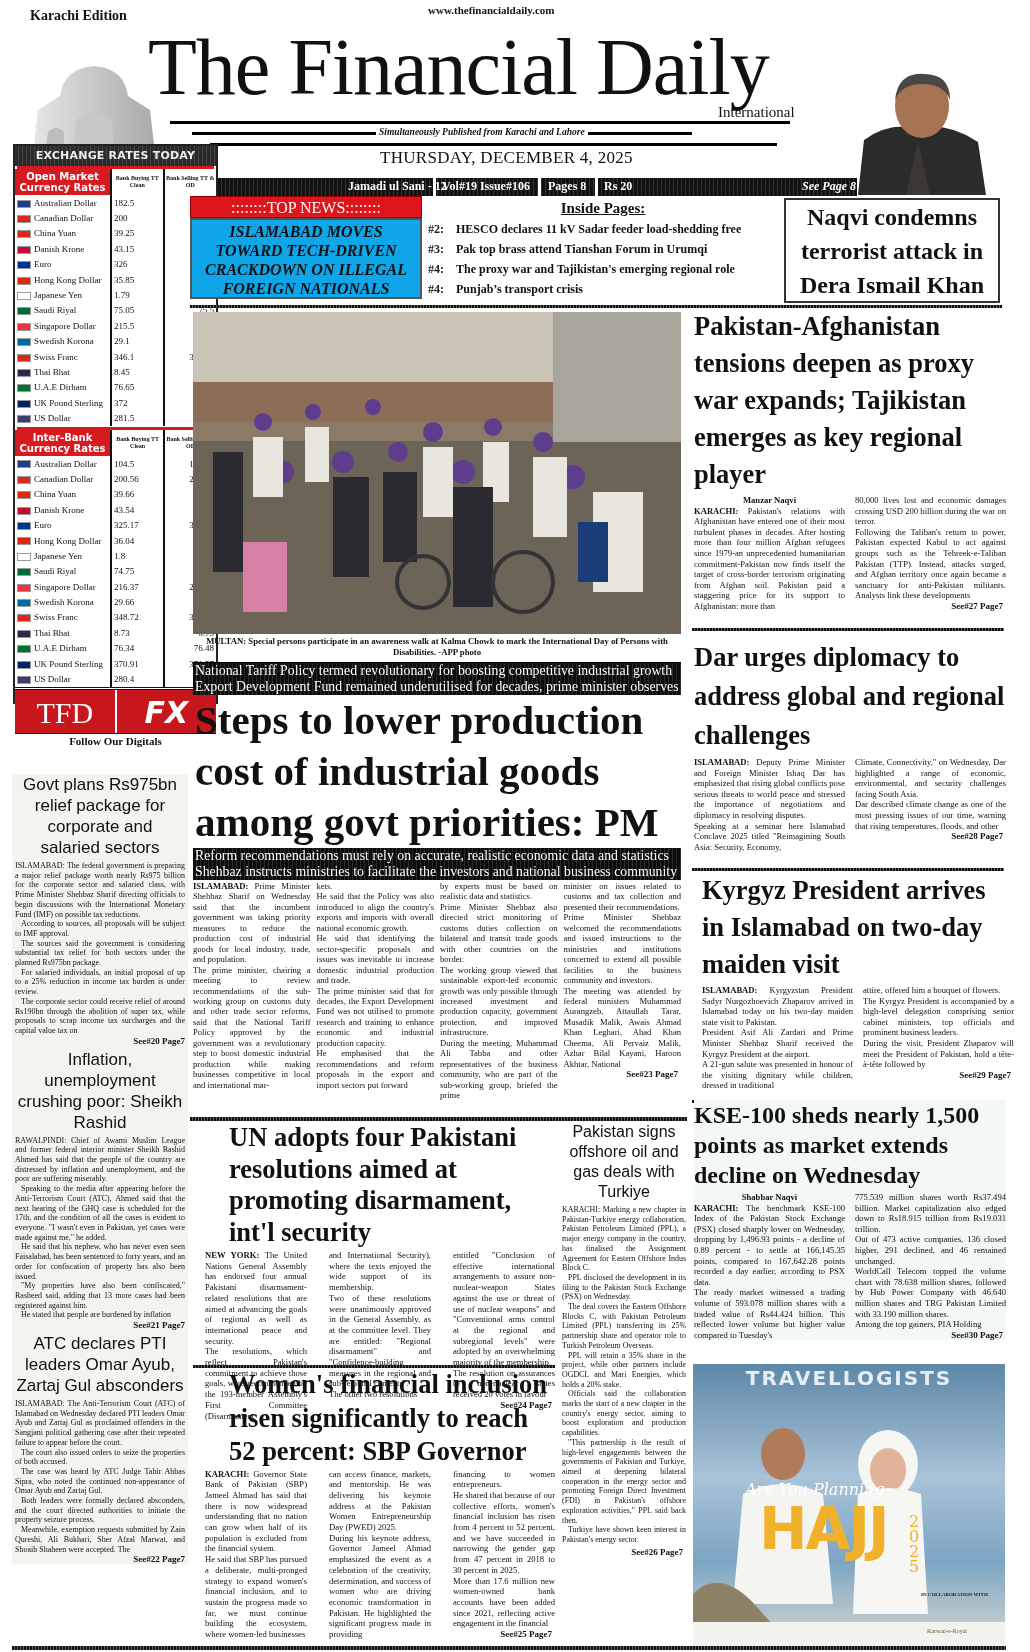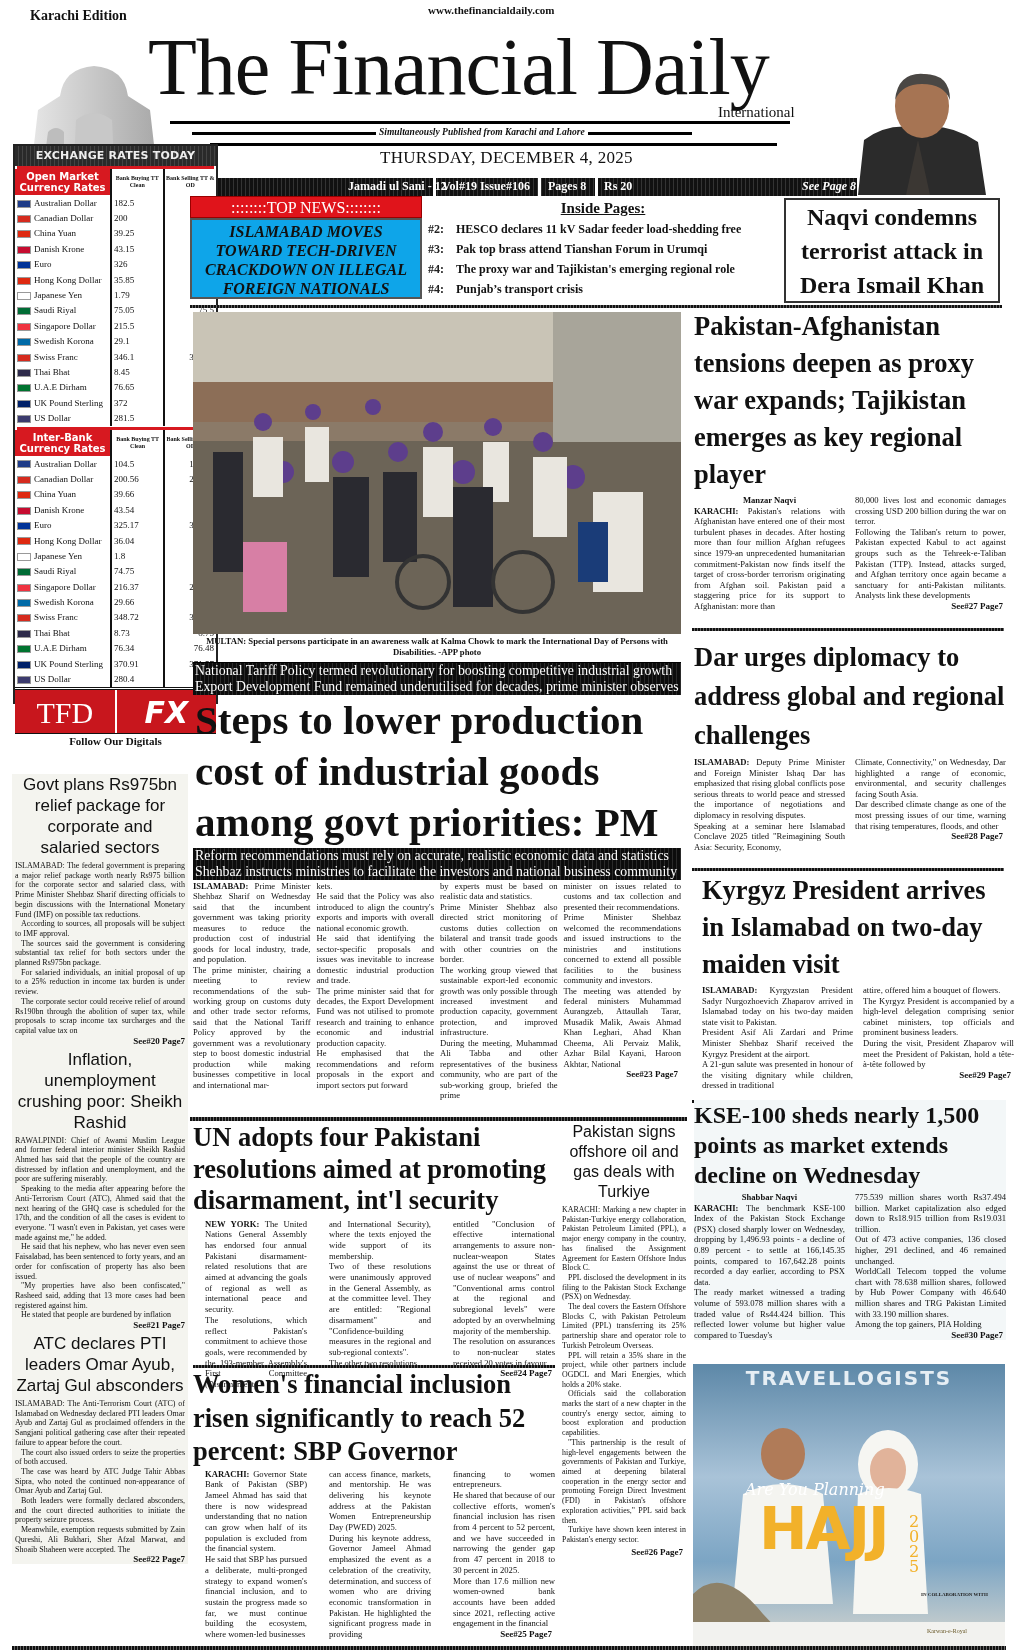--- a/index.html
+++ b/index.html
@@ -63,21 +63,21 @@
   
   .deck { background: repeating-linear-gradient(90deg, #0c0c0c 0 3px, #2a2a2a 3px 4px); color: #fff; font-size: 13.8px; line-height: 16px; padding: 0 2px; white-space: nowrap; overflow: hidden; }
   .cols4 { display: flex; gap: 6px; font-size: 8.6px; line-height: 10.45px; text-align: justify; }
   .cols4 > div { flex: 1; }
   .cols3 { display: flex; gap: 22px; font-size: 8.6px; line-height: 10.7px; text-align: justify; margin-left: 12px; }
   .cols3 > div { flex: 1; }
   .cols2 { display: flex; gap: 10px; font-size: 8.6px; line-height: 10.6px; text-align: justify; }
   .cols2 > div { flex: 1; }
   .dash { height: 4px; background: repeating-linear-gradient(90deg, #111 0 2px, #666 2px 3px); }
 
-  .h-big { font-weight: bold; font-size: 27px; line-height: 31px; }
+  .h-big { font-weight: bold; font-size: 27px; line-height: 31px; margin-left: 36px; }
   .h-right { font-weight: bold; font-size: 26.5px; line-height: 37px; }
   .byline { text-align: center; font-weight: bold; font-size: 8.6px; }
 
   .ad { left: 693px; top: 1364px; width: 312px; height: 282px; overflow: hidden; background: linear-gradient(180deg, #5d88a8 0%, #a9c3d8 40%, #7ca5c4 70%, #d7d7d0 100%); }
 </style>
 </head>
 <body>
 
 <div class="abs edition">Karachi Edition</div>
 <div class="abs website">www.thefinancialdaily.com</div>

